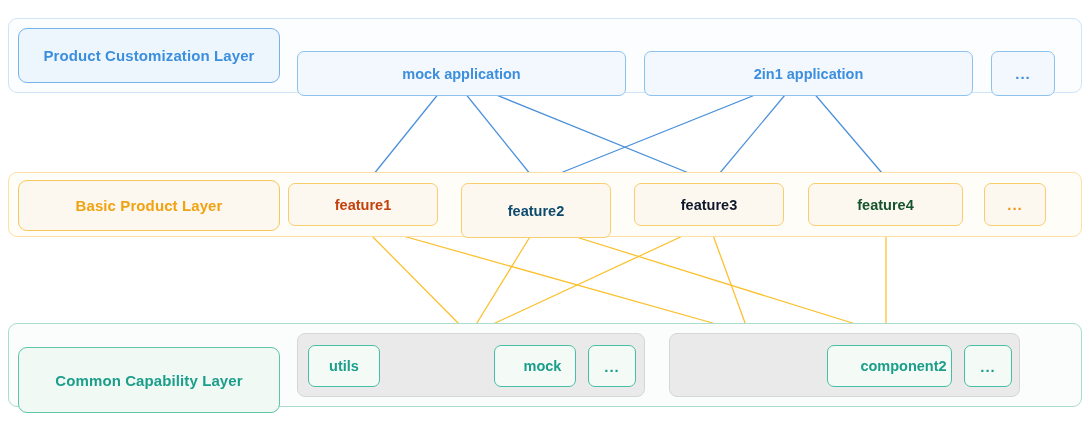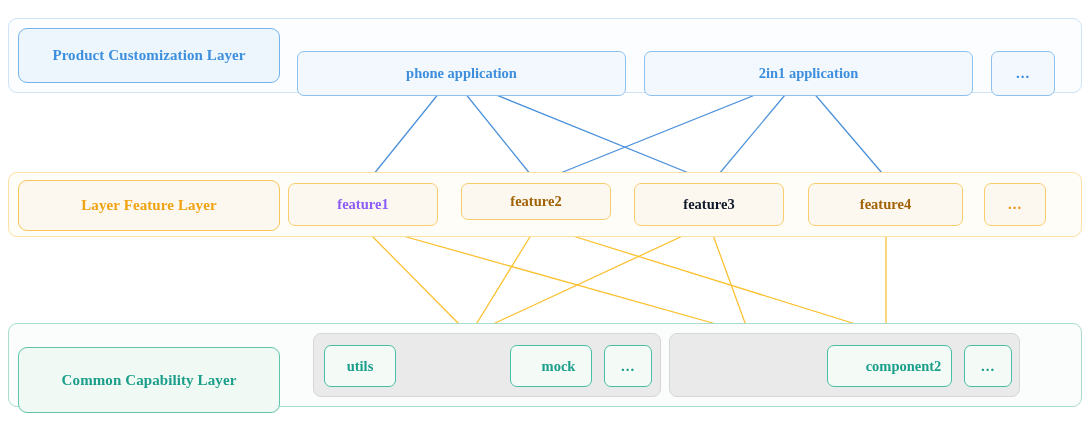--- a/index.html
+++ b/index.html
@@ -9,21 +9,20 @@
   }
   body {
     font-family: "Liberation Sans", sans-serif;
   }
   #diagram {
     position: relative;
     width: 1090px;
     height: 447px;
     background: #ffffff;
     overflow: hidden;
-    font-family: Liberation Serif, serif;
   }
   
   #connectors {
     position: absolute;
     left: 0; top: 0;
     width: 1090px;
     height: 447px;
     pointer-events: none;
     z-index: 1;
   }
@@ -126,21 +125,21 @@
   .group-box {
     position: absolute;
     box-sizing: border-box;
     border-radius: 8px;
     border: 1.3px solid #d6d6d6;
     background: #eaeaea;
     display: flex;
     align-items: center;
     z-index: 2;
   }
-  #group-utils     { left: 297px; top: 333px; width: 348px; height: 64px; margin-left: 16px; }
+  #group-utils     { left: 297px; top: 333px; width: 348px; height: 64px; }
   #group-component { left: 669px; top: 333px; width: 351px; height: 64px; }
   .group-box .node {
     position: absolute;
     top: 11px;
     height: 42px;
     border-color: #48bfa4;
     background: #f4fbf7;
     color: #1b9e8a;
   }
   #node-utils      { left: 10px;  width: 72px; }
@@ -181,32 +180,32 @@
       <line x1="536" y1="227" x2="472" y2="331"></line>
       <line x1="544" y1="227" x2="878" y2="331"></line>
       <line x1="702" y1="227" x2="478" y2="331"></line>
       <line x1="710" y1="227" x2="748" y2="331"></line>
       <line x1="886" y1="227" x2="886" y2="331"></line>
     </g>
   </svg>
 
   <div class="layer" id="layer-product">
     <div class="layer-title">Product Customization Layer</div>
-    <div class="node" id="node-phone">phone application</div>
+    <div class="node" id="node-phone">mock application</div>
     <div class="node" id="node-2in1">2in1 application</div>
     <div class="node small" id="node-app-more">...</div>
   </div>
 
   <div class="layer" id="layer-feature">
-    <div class="layer-title">Layer Feature Layer</div>
-  </div>
-  <div class="node" id="node-feature1" style="position:absolute;border-color:#f8cd6d;background:#fdf8ef;color:#8b5cf6;top:183px;height:43px;">feature1</div>
-  <div class="node" id="node-feature2" style="position:absolute;border-color:#f8cd6d;background:#fdf8ef;color:#a16207;top:183px;height:37px;">feature2</div>
+    <div class="layer-title">Basic Product Layer</div>
+  </div>
+  <div class="node" id="node-feature1" style="position:absolute;border-color:#f8cd6d;background:#fdf8ef;color:#c2410c;top:183px;height:43px;">feature1</div>
+  <div class="node" id="node-feature2" style="position:absolute;border-color:#f8cd6d;background:#fdf8ef;color:#0c4a6e;top:183px;height:55px;">feature2</div>
   <div class="node" id="node-feature3" style="position:absolute;border-color:#f8cd6d;background:#fdf8ef;color:#0f172a;top:183px;height:43px;">feature3</div>
-  <div class="node" id="node-feature4" style="position:absolute;border-color:#f8cd6d;background:#fdf8ef;color:#a16207;top:183px;height:43px;">feature4</div>
+  <div class="node" id="node-feature4" style="position:absolute;border-color:#f8cd6d;background:#fdf8ef;color:#14532d;top:183px;height:43px;">feature4</div>
   <div class="node small" id="node-feature-more" style="position:absolute;border-color:#f8cd6d;background:#fdf8ef;color:#f0931a;top:183px;height:43px;">...</div>
 
   <div class="layer" id="layer-common">
     <div class="layer-title">Common Capability Layer</div>
   </div>
 
   <div class="group-box" id="group-utils">
     <div class="node" id="node-utils">utils</div>
     <div class="node" id="node-mock">mock</div>
     <div class="node small" id="node-utils-more">...</div>

